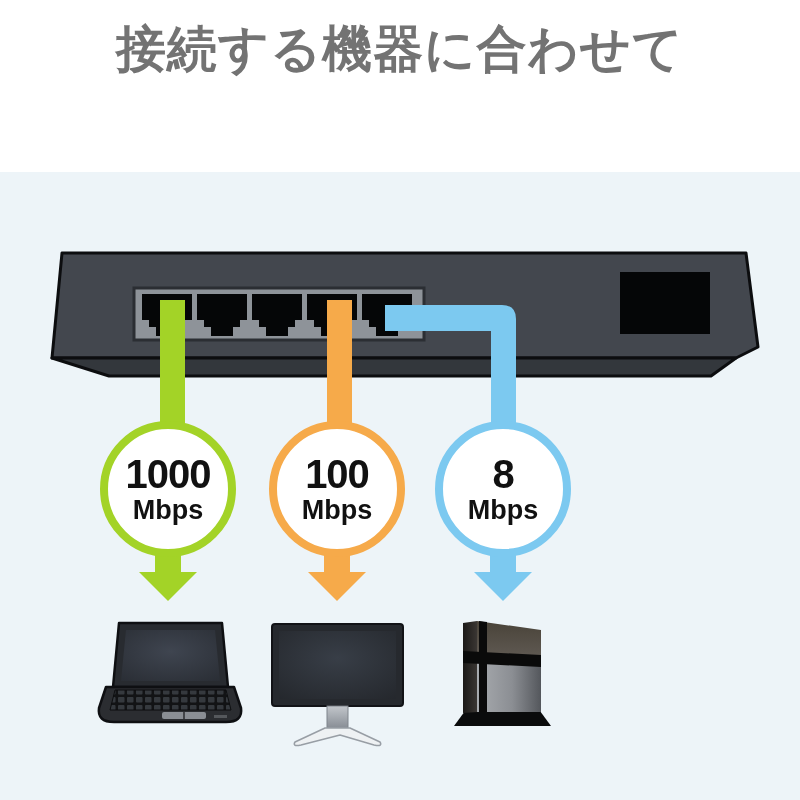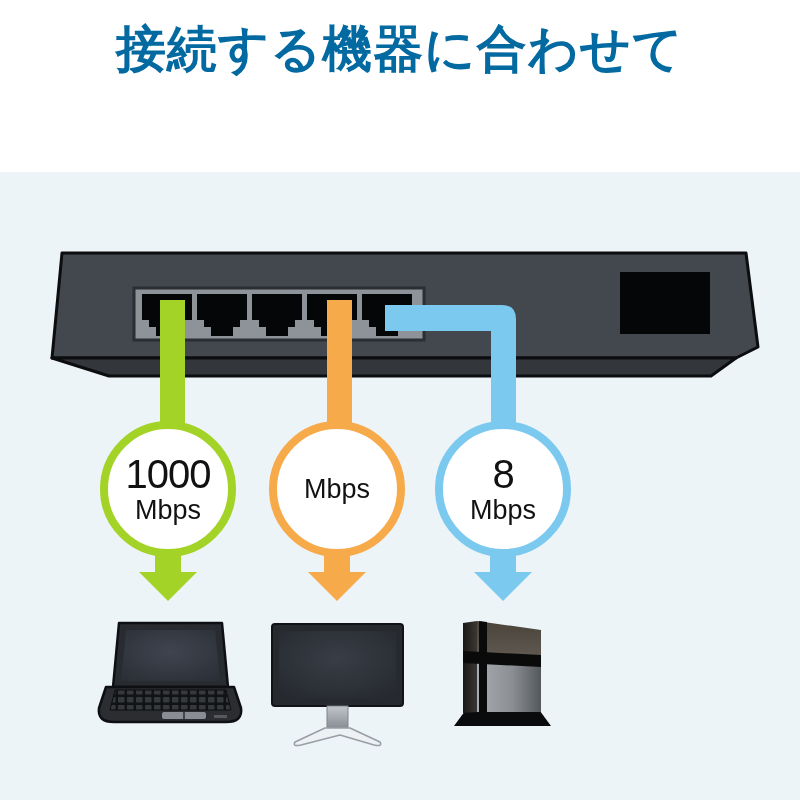--- a/index.html
+++ b/index.html
@@ -1,25 +1,25 @@
 <!DOCTYPE html>
 <html><head>
 <meta charset="utf-8">
 <style>
   html,body{margin:0;padding:0;background:#fff;}
   .stage{position:relative;width:800px;height:800px;background:#ffffff;overflow:hidden;
          font-family:"Liberation Sans",sans-serif;}
   .panel-bg{position:absolute;left:0;top:172px;width:800px;height:628px;background:#edf4f8;}
-  .title{position:absolute;top:18px;left:0;width:100%;text-align:center;color:#0369a1;
+  .title{position:absolute;top:18px;left:0;width:100%;text-align:center;color:#737373;
          font-weight:800;font-size:50px;line-height:63px;letter-spacing:1px;}
   .diagram-svg{position:absolute;left:0;top:0;width:800px;height:800px;}
   .badge{position:absolute;width:136px;height:130px;display:flex;flex-direction:column;
          align-items:center;justify-content:center;text-align:center;color:#111;}
-  .badge .value{font-size:40px;font-weight:400;line-height:42px;letter-spacing:-1px;}
-  .badge .unit{font-size:27px;font-weight:400;line-height:30px;}
+  .badge .value{font-size:40px;font-weight:700;line-height:42px;letter-spacing:-1px;}
+  .badge .unit{font-size:27px;font-weight:700;line-height:30px;}
   .badge-1{left:100px;top:424px;}
   .badge-2{left:269px;top:424px;}
   .badge-3{left:435px;top:424px;}
 </style>
 </head>
 <body>
 
 <div class="stage">
 
   <div class="title">
@@ -120,20 +120,21 @@
       <polygon points="463,651 541,655 541,667 463,663" fill="#0a0a0a"></polygon>
       <polygon points="479,621 487,622 487,712 479,712" fill="#0a0a0a"></polygon>
     </g>
   </svg>
 
   <div class="badge badge-1">
     <div class="value">1000</div>
     <div class="unit">Mbps</div>
   </div>
   <div class="badge badge-2">
+    <div class="value">100</div>
     <div class="unit">Mbps</div>
   </div>
   <div class="badge badge-3">
     <div class="value">8</div>
     <div class="unit">Mbps</div>
   </div>
 
 </div>
 
 </body></html>

